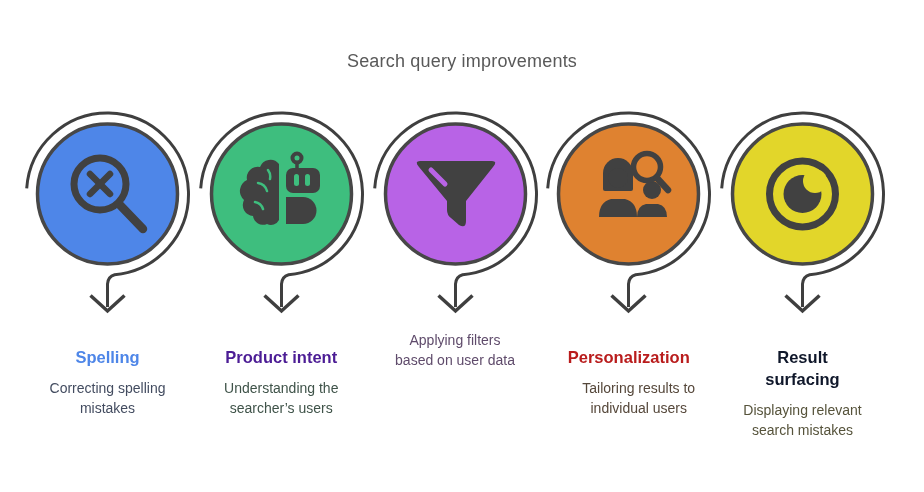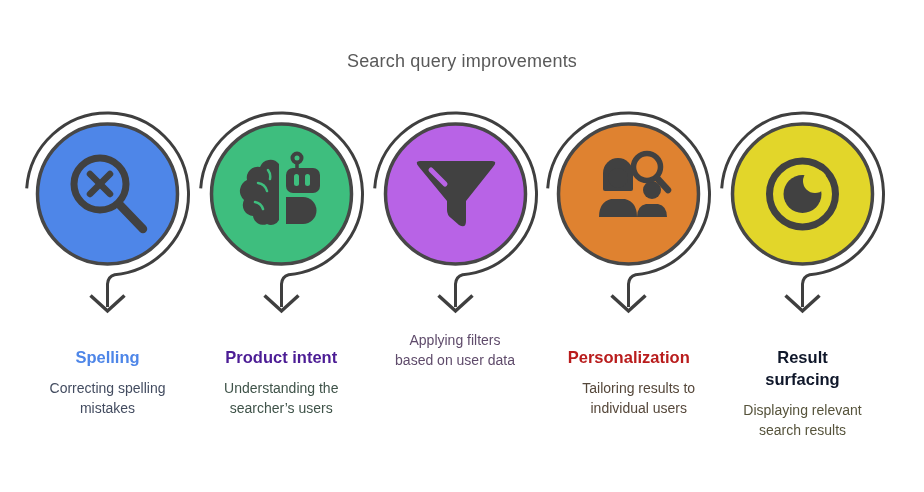--- a/index.html
+++ b/index.html
@@ -137,16 +137,16 @@
       <circle class="badge" cx="83.5" cy="84" r="70" style="fill: rgb(226, 214, 42);"></circle>
       <g>
         <circle class="ds" cx="83.5" cy="84" r="33" stroke-width="7"></circle>
         <circle class="df" cx="83.5" cy="84" r="19"></circle>
         <circle cx="96" cy="71" r="12" style="fill: rgb(226, 214, 42);"></circle>
       </g>
     </svg>
     <div class="label" style="color: #0f172a;">Result
 surfacing</div>
     <div class="desc" style="color: rgb(86, 83, 59);">Displaying relevant
-search results</div>
+search mistakes</div>
   </div>
 
 </div>
 
 </body></html>

